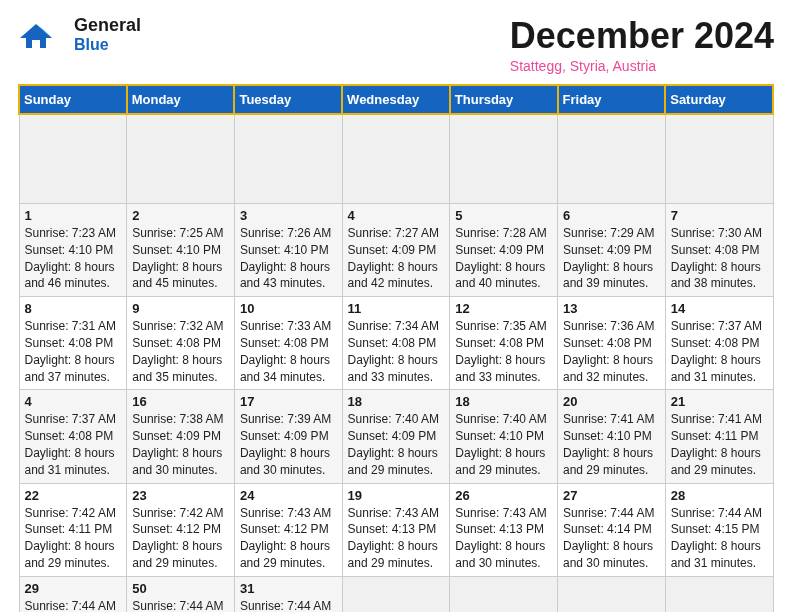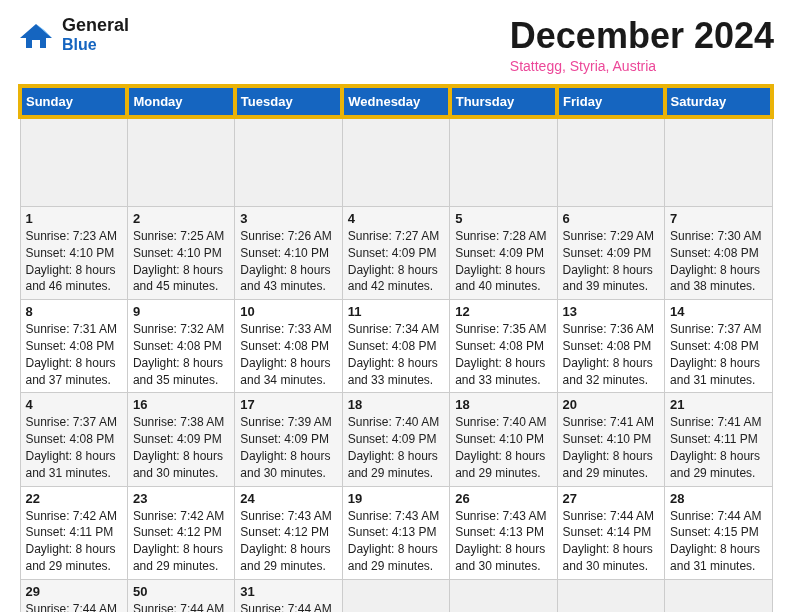--- a/index.html
+++ b/index.html
@@ -41,21 +41,21 @@
       border-collapse: collapse;
       table-layout: fixed;
     }
     .calendar thead tr th {
       background: #1565c0;
       color: #fff;
       font-size: 13px;
       font-weight: bold;
       padding: 6px 4px;
       text-align: left;
-      border: 4px solid #eab308;
+      border: 2px solid #eab308;
     }
     .calendar tbody tr td {
       border: 1px solid #ccc;
       vertical-align: top;
       padding: 4px 5px;
       font-size: 9.5px;
       color: #222;
       height: 90px;
       background: #fff;
     }
@@ -73,21 +73,21 @@
       font-size: 12px;
       color: #222;
       line-height: 1.4;
     }
     .empty-cell {
       background: #f0f0f0 !important;
     }
     .logo-wrapper {
       display: flex;
       align-items: center;
-      gap: 8px;
+      gap: 20px;
     }
     .logo-bird {
       width: 36px;
       height: 30px;
     }
     .logo-names {
       display: flex;
       flex-direction: column;
       line-height: 1.1;
     }

